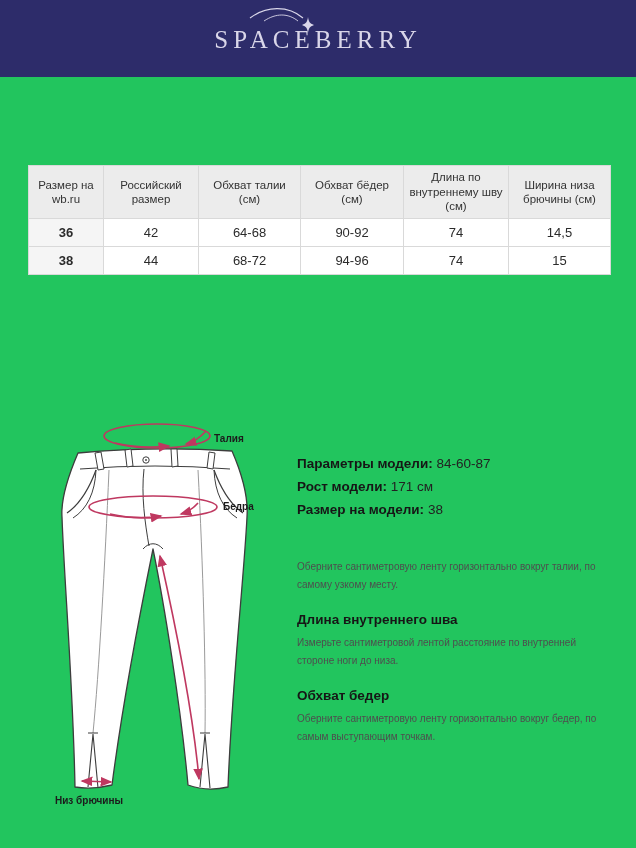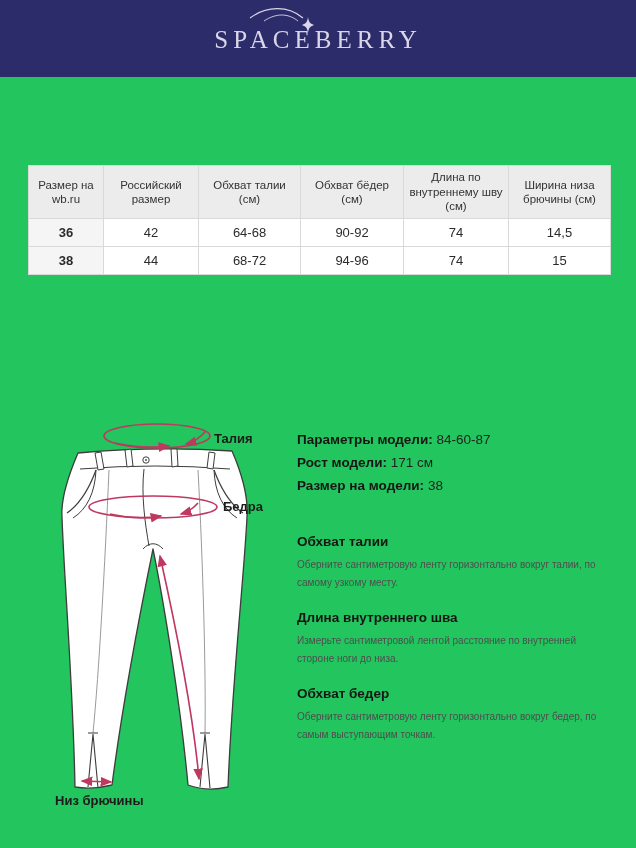--- a/index.html
+++ b/index.html
@@ -42,27 +42,27 @@
     background:#ffffff; height:19px;
     font-size:13px; color:#2b2b2b;
   }
   .size-table tbody td.rowhead {
     background:#f5f5f5; font-weight:700;
   }
 
   
   .pants-svg { position:absolute; left:35px; top:413px; }
   .diag-label {
-    position:absolute; font-size:13px; font-weight:600; color:#1c1c1c;
+    position:absolute; font-size:10px; font-weight:600; color:#1c1c1c;
     line-height:19px; white-space:nowrap;
   }
   .diag-label.wrap { white-space:normal; }
 
   
-  .info-col { position:absolute; left:297px; top:428px; width:322px; }
+  .info-col { position:absolute; left:297px; top:452px; width:322px; }
   .mi-row { font-size:13.5px; line-height:23px; color:#222; }
   .mi-label { font-weight:700; color:#161616; }
   .mi-value { font-weight:400; }
   .guide-section { margin-top:18px; }
   .guide-section.first { margin-top:37px; }
   .guide-title {
     margin:0 0 7px 0; font-size:13.5px; font-weight:700; color:#161616;
   }
   .guide-text {
     margin:0; font-size:10px; line-height:18px; color:#4e4e4e;
@@ -189,21 +189,20 @@
     <div class="mi-row">
       <span class="mi-label">Рост модели:</span>
       <span class="mi-value">171 см</span>
     </div>
     <div class="mi-row">
       <span class="mi-label">Размер на модели:</span>
       <span class="mi-value">38</span>
     </div>
 
     <div class="guide-section first">
-      <h3 class="guide-title">Обхват талии</h3>
       <p class="guide-text">Оберните сантиметровую ленту горизонтально вокруг талии, по самому узкому месту.</p>
     </div>
     <div class="guide-section">
       <h3 class="guide-title">Длина внутреннего шва</h3>
       <p class="guide-text">Измерьте сантиметровой лентой расстояние по внутренней стороне ноги до низа.</p>
     </div>
     <div class="guide-section">
       <h3 class="guide-title">Обхват бедер</h3>
       <p class="guide-text">Оберните сантиметровую ленту горизонтально вокруг бедер, по самым выступающим точкам.</p>
     </div>

